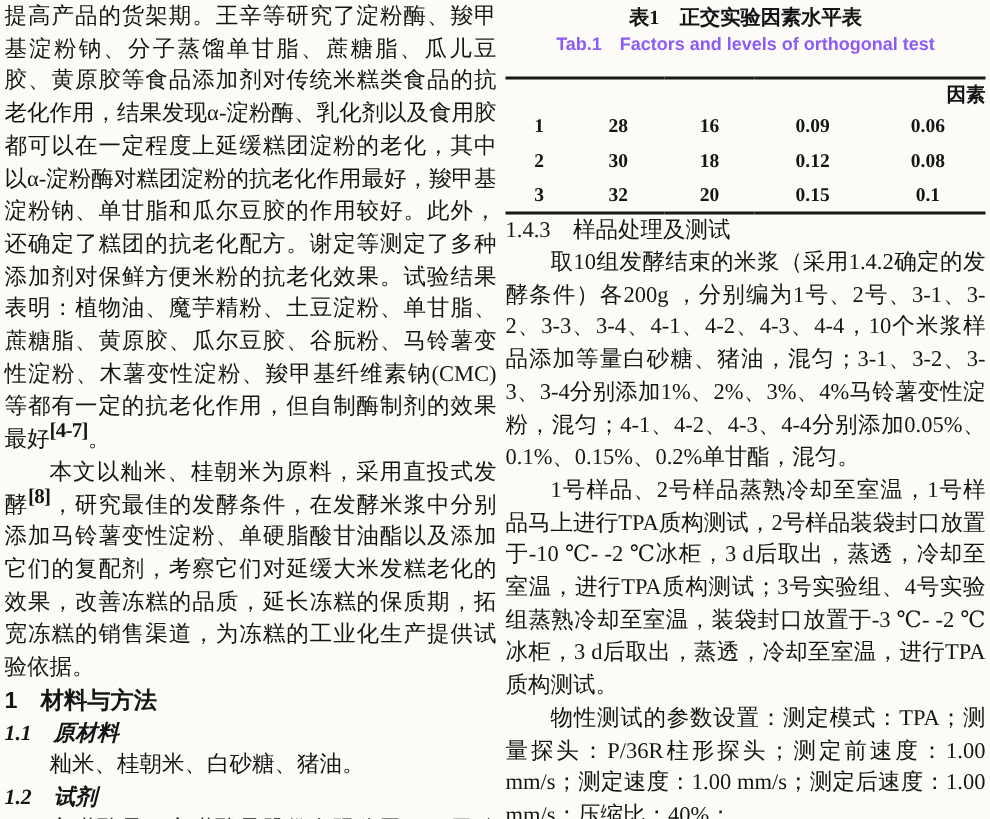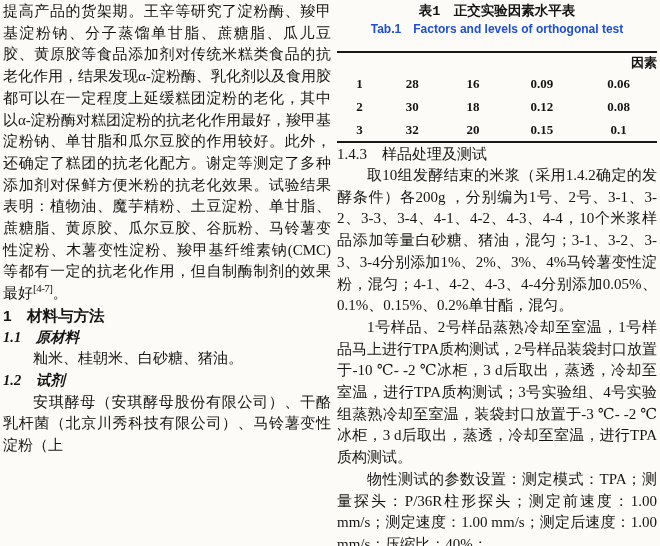--- a/index.html
+++ b/index.html
@@ -17,24 +17,25 @@
     top: 1px;
     font-size: 15px;
     line-height: 21.7px;
     text-align: justify;
   }
   .col-left  { left: 3px;   width: 328px; }
   .col-right { left: 337px; width: 320px; }
   p.body-par { margin: 0; }
   p.indent { text-indent: 2em; }
   sup.ref {
-    font-size: 11px;
+    font-size: 14px;
     vertical-align: super;
     line-height: 0;
     letter-spacing: -0.5px;
+    font-weight: bold;
   }
   .h-bold {
     font-family: "Liberation Sans", "DejaVu Sans", sans-serif;
     font-weight: bold;
     font-size: 15.5px;
     line-height: 22px;
     text-align: left;
   }
   .h-kai {
     font-style: italic;
@@ -43,34 +44,34 @@
     line-height: 21.5px;
     text-align: left;
   }
   .h-sub {
     font-size: 15px;
     line-height: 22px;
     text-align: left;
   }
   
   .tbl-caption-zh {
-    font-family: Liberation Mono, monospace;
+    font-family: Liberation Serif, serif;
     font-weight: bold;
     font-size: 13.5px;
     text-align: center;
     line-height: 19px;
     margin-top: 1px;
   }
   .tbl-caption-en {
     font-family: "Liberation Sans", "DejaVu Sans", sans-serif;
     font-weight: bold;
     font-size: 12px;
     text-align: center;
     line-height: 17px;
-    color: #1d4ed8;
+    color: #8b5cf6;
   }
   table.factor-table {
     width: 100%;
     border-collapse: collapse;
     margin-top: 13px;
     border-top: 2.2px solid #181818;
     border-bottom: 2.2px solid #181818;
     font-size: 13px;
     line-height: 17px;
     text-align: center;
@@ -93,20 +94,21 @@
   }
 </style>
 </head>
 <body>
 
 <div class="page">
 
   <div class="col col-left">
     <p class="body-par"><span>提高产品的货架期。王辛等研究了淀粉酶、羧甲基淀粉钠、分子蒸馏单甘脂、蔗糖脂、瓜儿豆胶、黄原胶等食品添加剂对传统米糕类食品的抗老化作用，结果发现α-淀粉酶、乳化剂以及食用胶都可以在一定程度上延缓糕团淀粉的老化，其中以α-淀粉酶对糕团淀粉的抗老化作用最好，羧甲基淀粉钠、单甘脂和瓜尔豆胶的作用较好。此外，还确定了糕团的抗老化配方。谢定等测定了多种添加剂对保鲜方便米粉的抗老化效果。试验结果表明：植物油、魔芋精粉、土豆淀粉、单甘脂、蔗糖脂、黄原胶、瓜尔豆胶、谷朊粉、马铃薯变性淀粉、木薯变性淀粉、羧甲基纤维素钠(CMC)等都有一定的抗老化作用，但自制酶制剂的效果最好</span><sup class="ref">[4-7]</sup><span>。</span></p>
 
+    <p class="body-par indent"><span>本文以籼米、桂朝米为原料，采用直投式发酵</span><sup class="ref">[8]</sup><span>，研究最佳的发酵条件，在发酵米浆中分别添加马铃薯变性淀粉、单硬脂酸甘油酯以及添加它们的复配剂，考察它们对延缓大米发糕老化的效果，改善冻糕的品质，延长冻糕的保质期，拓宽冻糕的销售渠道，为冻糕的工业化生产提供试验依据。</span></p>
 
     <div class="h-bold">1　材料与方法</div>
     <div class="h-kai">1.1　原材料</div>
     <p class="body-par indent">籼米、桂朝米、白砂糖、猪油。</p>
     <div class="h-kai">1.2　试剂</div>
     <p class="body-par indent">安琪酵母（安琪酵母股份有限公司）、干酪乳杆菌（北京川秀科技有限公司）、马铃薯变性淀粉（上</p>
   </div>
 
   <div class="col col-right">
 

